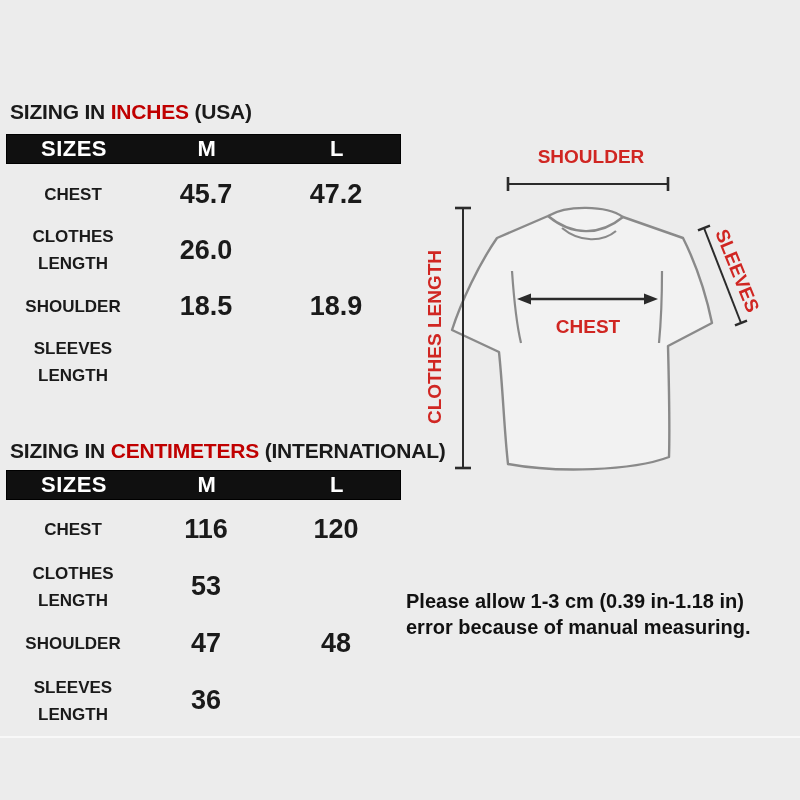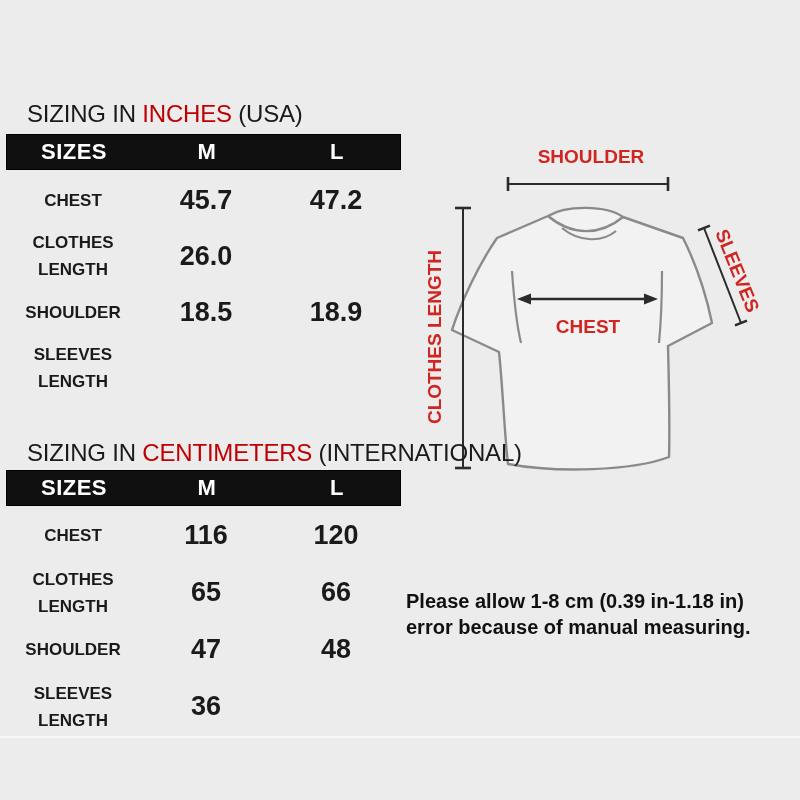--- a/index.html
+++ b/index.html
@@ -1,27 +1,27 @@
 <!DOCTYPE html>
 <html><head>
 <meta charset="utf-8">
 <style>
   html,body{margin:0;padding:0;}
   body{width:800px;height:800px;font-family:"Liberation Sans","DejaVu Sans",sans-serif;}
   .canvas{position:relative;width:800px;height:800px;background:#ececec;overflow:hidden;}
 
   
-  .title{position:absolute;left:10px;font-size:24px;font-weight:normal;color:#1a1a1a;
-         white-space:nowrap;letter-spacing:-0.2px;z-index:5;margin-left:17px;}
+  .title{position:absolute;left:10px;font-size:21px;font-weight:bold;color:#1a1a1a;
+         white-space:nowrap;letter-spacing:-0.2px;z-index:5;}
   .title .red{color:#c00000;}
 
   
   .sz-table{position:absolute;left:6px;width:395px;z-index:4;}
   .thead{display:grid;grid-template-columns:134px 132px 128px;background:#101010;
-         height:36px;align-items:center;border:1px solid #000;box-sizing:border-box;}
+         height:30px;align-items:center;border:1px solid #000;box-sizing:border-box;}
   .thead .cell{color:#fff;font-size:22px;font-weight:bold;text-align:center;letter-spacing:0.5px;}
   .tbody{display:block;}
   .trow{display:grid;grid-template-columns:134px 132px 128px;align-items:center;}
   .t1 .trow{height:56px;}
   .t2 .trow{height:57px;}
   .cell{text-align:center;}
   .label-cell{font-size:17px;font-weight:bold;color:#1a1a1a;line-height:27px;padding:0 8px;}
   .value-cell{font-size:27px;font-weight:bold;color:#1a1a1a;}
 
   
@@ -130,35 +130,34 @@
       <div class="cell">L</div>
     </div>
     <div class="tbody" style="padding-top:1px;">
       <div class="trow">
         <div class="cell label-cell">CHEST</div>
         <div class="cell value-cell">116</div>
         <div class="cell value-cell">120</div>
       </div>
       <div class="trow">
         <div class="cell label-cell">CLOTHES LENGTH</div>
-        <div class="cell value-cell">65</div>
-        <div class="cell value-cell">66</div>
+        <div class="cell value-cell">53</div>
       </div>
       <div class="trow">
         <div class="cell label-cell">SHOULDER</div>
         <div class="cell value-cell">47</div>
         <div class="cell value-cell">48</div>
       </div>
       <div class="trow">
         <div class="cell label-cell">SLEEVES LENGTH</div>
         <div class="cell value-cell">36</div>
       </div>
     </div>
   </div>
 
   <div class="note">
-    <div>Please allow 1-8 cm (0.39 in-1.18 in)</div>
+    <div>Please allow 1-3 cm (0.39 in-1.18 in)</div>
     <div>error because of manual measuring.</div>
   </div>
 
   <div class="faint-line"></div>
 
 </div>
 
 </body></html>

